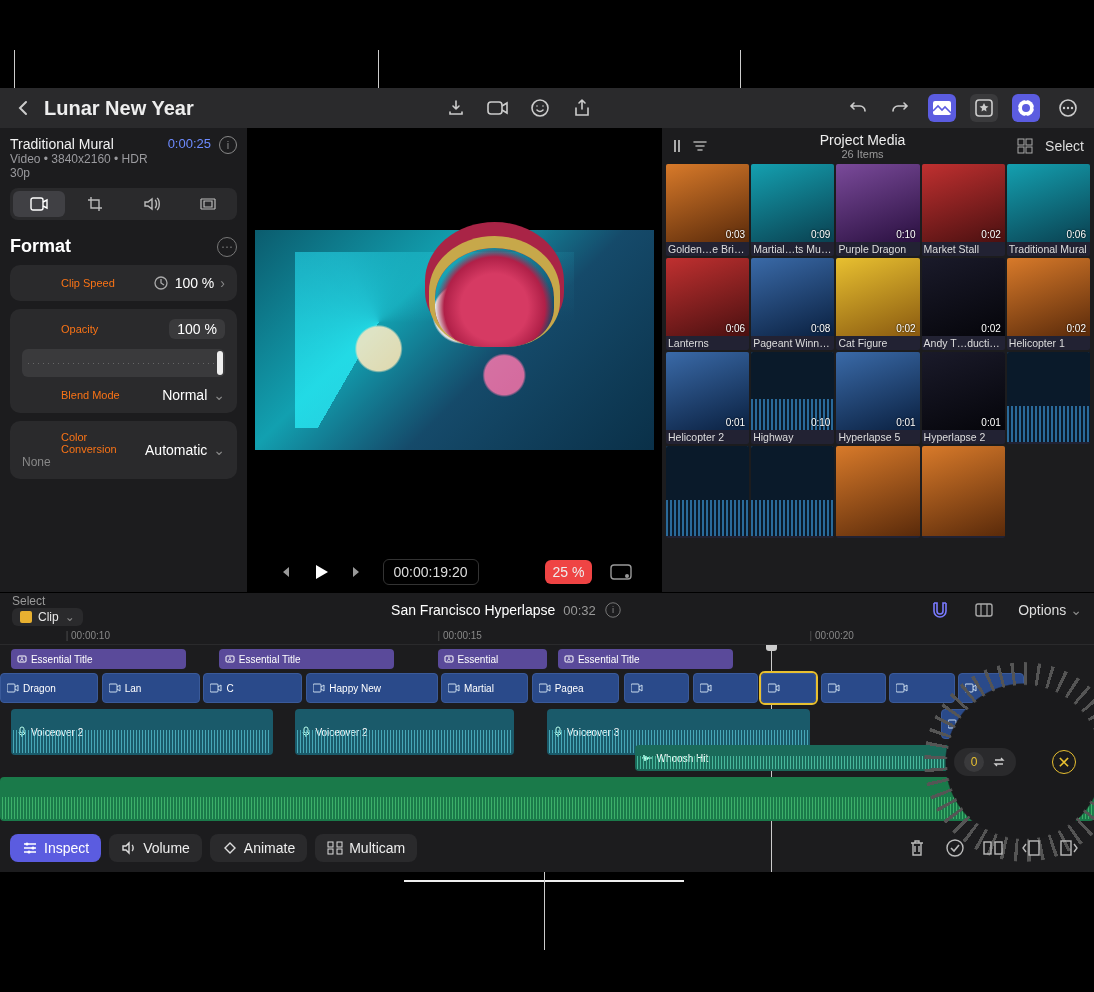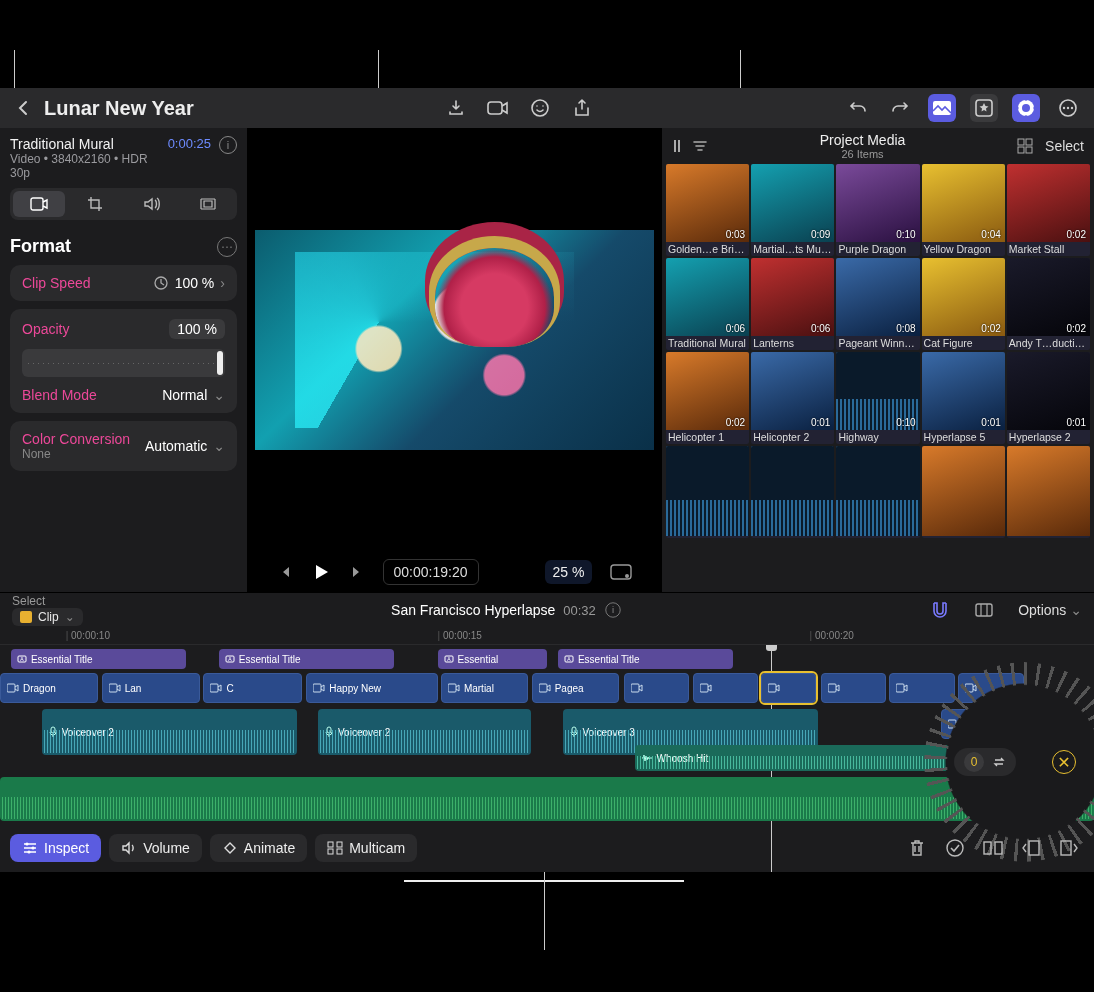--- a/index.html
+++ b/index.html
@@ -27,21 +27,21 @@
 .clipinfo .meta { color:#9a9a9e; font-size:12px; }
 .info-icon { width:18px; height:18px; border:1.5px solid #888; border-radius:50%; display:flex;align-items:center;justify-content:center; font-size:11px; color:#888; }
 .segtabs { display:flex; gap:4px; background:#2a2a2c; border-radius:8px; padding:3px; }
 .segtabs .seg { flex:1; height:26px; border-radius:6px; display:flex; align-items:center; justify-content:center; color:#bbb; }
 .segtabs .seg.active { background:#404044; color:#fff; }
 .panel-title-row { display:flex; justify-content:space-between; align-items:center; margin-top:8px;}
 .panel-title { font-size:18px; font-weight:600; color:#fff; }
 .more-dot { width:20px;height:20px;border-radius:50%;border:1.5px solid #777; display:flex;align-items:center;justify-content:center; color:#777; font-size:12px;}
 .proprow { background:#2a2a2c; border-radius:10px; padding:10px 12px; display:flex; flex-direction:column; gap:10px; }
 .prow { display:flex; justify-content:space-between; align-items:center; }
-.prow .lbl { color:#ec4899; font-size:14px;}
+.prow .lbl { color:#f97316; font-size:11px;margin-left:39px;}
 .prow .val { color:#fff; font-size:14px; display:flex; align-items:center; gap:6px;}
 .chev { color:#888; }
 .slider-track { height:28px; background:#3a3a3c; border-radius:6px; position:relative; }
 .slider-thumb { position:absolute; right:2px; top:2px; bottom:2px; width:6px; background:#eee; border-radius:3px;}
 .slider-ticks { position:absolute; left:6px; right:10px; top:50%; height:1px; background-image: repeating-linear-gradient(90deg,#666 0,#666 1px,transparent 1px,transparent 5px);}
 .sublbl { color:#888; font-size:12px;}
 
 
 .viewer { flex:1; background:#000; display:flex; flex-direction:column; position:relative; min-width:0;}
 .viewer-canvas { flex:1; margin: 8px; background:#000; display:flex; align-items:center; justify-content:center; overflow:hidden;}
@@ -51,21 +51,21 @@
   radial-gradient(circle at 60% 30%,#1a1a1a 0,#1a1a1a 6%,transparent 7%),
   radial-gradient(circle at 75% 70%,#e83a6a 0,#e83a6a 8%,transparent 9%),
   radial-gradient(circle at 30% 55%,#f4c94b 0,#f4c94b 10%,transparent 11%),
   conic-gradient(from 210deg at 30% 40%,#13b5c7 0deg,#0f6f83 120deg,transparent 240deg);
   mix-blend-mode: screen; opacity:0.9;}
 .mural::after{ content:""; position:absolute; left:45%; top:8%; width:30%; height:45%;
   background: radial-gradient(ellipse at 50% 60%,#d63a63 0,#d63a63 40%,#b02048 60%,transparent 70%);
   border-radius:50% 50% 40% 40%; box-shadow: 0 -6px 0 6px #c7a84a, 0 -16px 0 10px #a92446;}
 .viewer-controls { height:40px; display:flex; align-items:center; justify-content:center; gap:18px; padding:0 14px;}
 .viewer-controls .tc { background:#000; border:1px solid #333; border-radius:6px; padding:4px 10px; font-variant-numeric:tabular-nums; font-size:14px; color:#ddd;}
-.viewer-controls .pct { font-size:14px; color:#eee; padding:4px 8px; background:#0f172a; border-radius:6px;}
+.viewer-controls .pct { font-size:14px; color:#eee; padding:4px 8px; background:#ef4444; border-radius:6px;}
 .playbtn svg{fill:#fff;}
 .smallctl{color:#999;}
 
 
 .browser { width:432px; background:#1c1c1e; display:flex; flex-direction:column;}
 .browser-top { height:36px; display:flex; align-items:center; padding:0 10px; }
 .browser-top .leftctl{display:flex;gap:10px;align-items:center;color:#aaa;}
 .browser-top .center{flex:1; text-align:center;}
 .browser-top .btitle{font-size:14px; color:#eee;}
 .browser-top .bsub{font-size:11px; color:#999;}
@@ -391,25 +391,20 @@
             <div class="img g-teal"></div>
             <div class="dur">0:09</div>
             <div class="cap">Martial…ts Mural</div>
           </div>
           <div class="thumb">
             <div class="img g-purple"></div>
             <div class="dur">0:10</div>
             <div class="cap">Purple Dragon</div>
           </div>
           <div class="thumb">
-            <div class="img g-yellow"></div>
-            <div class="dur">0:04</div>
-            <div class="cap">Yellow Dragon</div>
-          </div>
-          <div class="thumb">
             <div class="img g-red"></div>
             <div class="dur">0:02</div>
             <div class="cap">Market Stall</div>
           </div>
           <div class="thumb">
             <div class="img g-teal"></div>
             <div class="dur">0:06</div>
             <div class="cap">Traditional Mural</div>
           </div>
           <div class="thumb">
@@ -629,21 +624,21 @@
             <span></span>
           </div>
           <div class="clip c-video" style="left: 87.6%; width: 6%;">
             <svg width="12" height="10" viewBox="0 0 12 10">
               <rect x="0" y="1" width="8" height="8" rx="1" fill="none" stroke="#cde" stroke-width="1"></rect>
               <path d="M8 4l3-2v6l-3-2" fill="none" stroke="#cde" stroke-width="1"></path>
             </svg>
             <span></span>
           </div>
         </div>
-        <div class="lane" style="top: 64px; height: 46px; margin-left: 31px;">
+        <div class="lane" style="top: 64px; height: 46px;">
           <div class="clip c-vo" style="left: 1%; width: 24%;">
             <svg width="10" height="12" viewBox="0 0 10 12">
               <rect x="3" y="1" width="4" height="6" rx="2" fill="none" stroke="#bfe" stroke-width="1"></rect>
               <path d="M2 6a3 3 0 006 0M5 9v2" stroke="#bfe" stroke-width="1" fill="none"></path>
             </svg>
             <span>Voiceover 2</span>
             <div class="wave"></div>
           </div>
           <div class="clip c-vo" style="left: 27%; width: 20%;">
             <svg width="10" height="12" viewBox="0 0 10 12">

